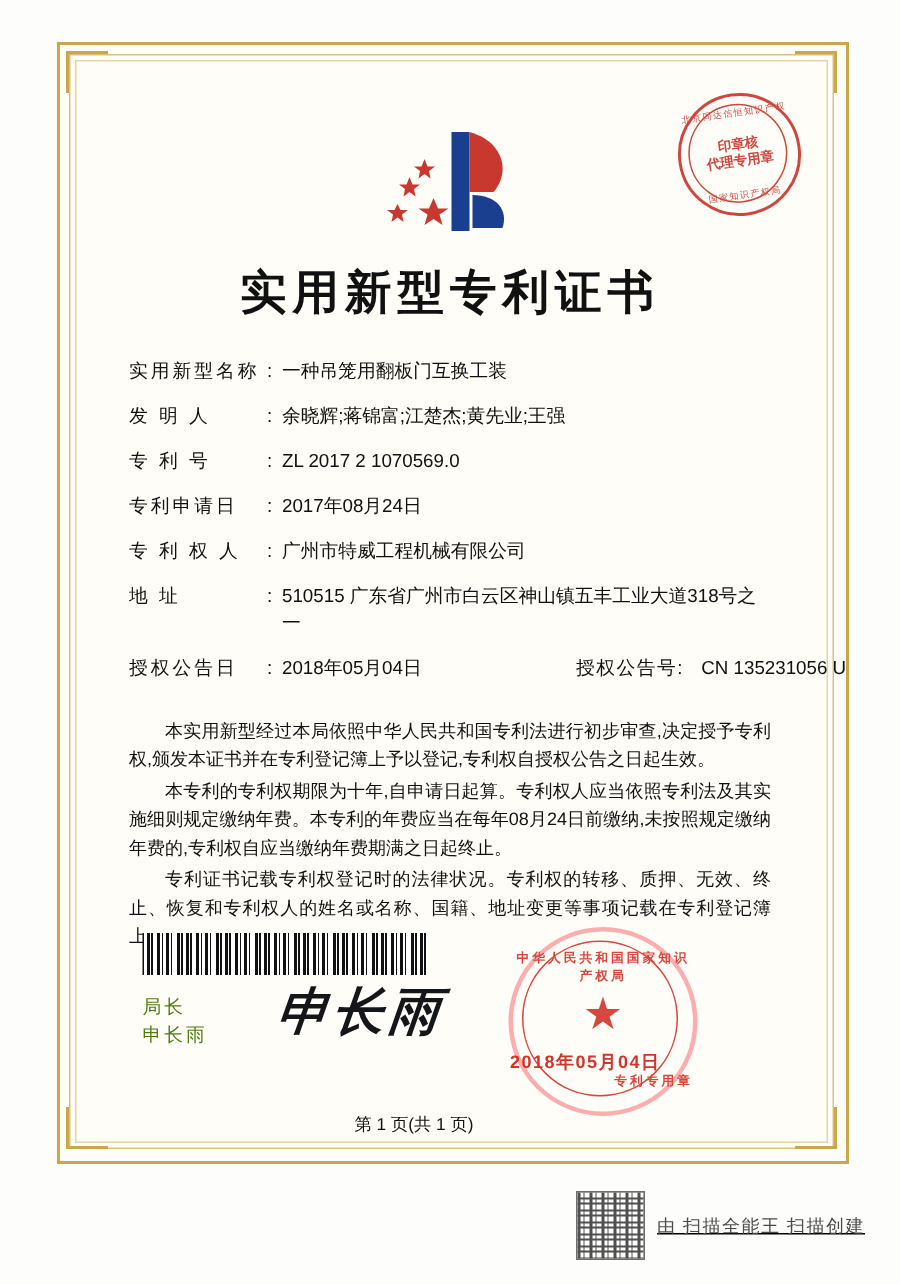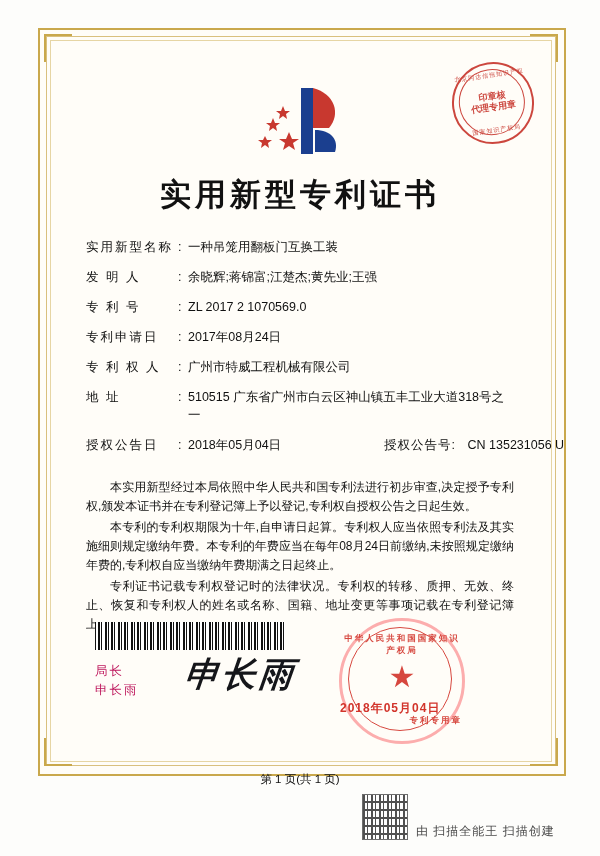--- a/index.html
+++ b/index.html
@@ -215,21 +215,21 @@
         #111 10px, #111 12px, #fff 12px, #fff 13px);
   }
 
   .director {
     position: absolute;
     left: 95px;
     top: 662px;
     font-size: 12.5px;
     line-height: 19px;
     letter-spacing: 2px;
-    color: #be185d;
+    color: #4d7c0f;
   }
   .signature {
     position: absolute;
     left: 185px;
     top: 652px;
     font-family: "DejaVu Serif", "Liberation Serif", serif;
     font-size: 34px;
     font-weight: bold;
     font-style: italic;
     color: #15161a;
@@ -293,35 +293,35 @@
     font-size: 12px;
     color: #d2342b;
     letter-spacing: 1px;
     font-weight: bold;
   }
 
   .page-no {
     position: absolute;
     left: 0;
     top: 742px;
-    width: 600px;
+    width: 552px;
     text-align: center;
     font-size: 11.5px;
     color: #111;
-    margin-top: 30px;
   }
 
   
   .footer {
     position: absolute;
-    left: 362px;
+    left: 384px;
     top: 794px;
     display: flex;
-    align-items: flex-end;
+    align-items: center;
     gap: 8px;
+    text-decoration: underline;
   }
   .qr {
     width: 44px;
     height: 44px;
     background-color: #fff;
     background-image:
       linear-gradient(90deg, #333 25%, transparent 25%, transparent 50%, #333 50%, #333 62%, transparent 62%),
       linear-gradient(0deg, #333 20%, transparent 20%, transparent 45%, #333 45%, #333 55%, transparent 55%);
     background-size: 8px 8px, 8px 8px;
     border: 1px solid #555;

